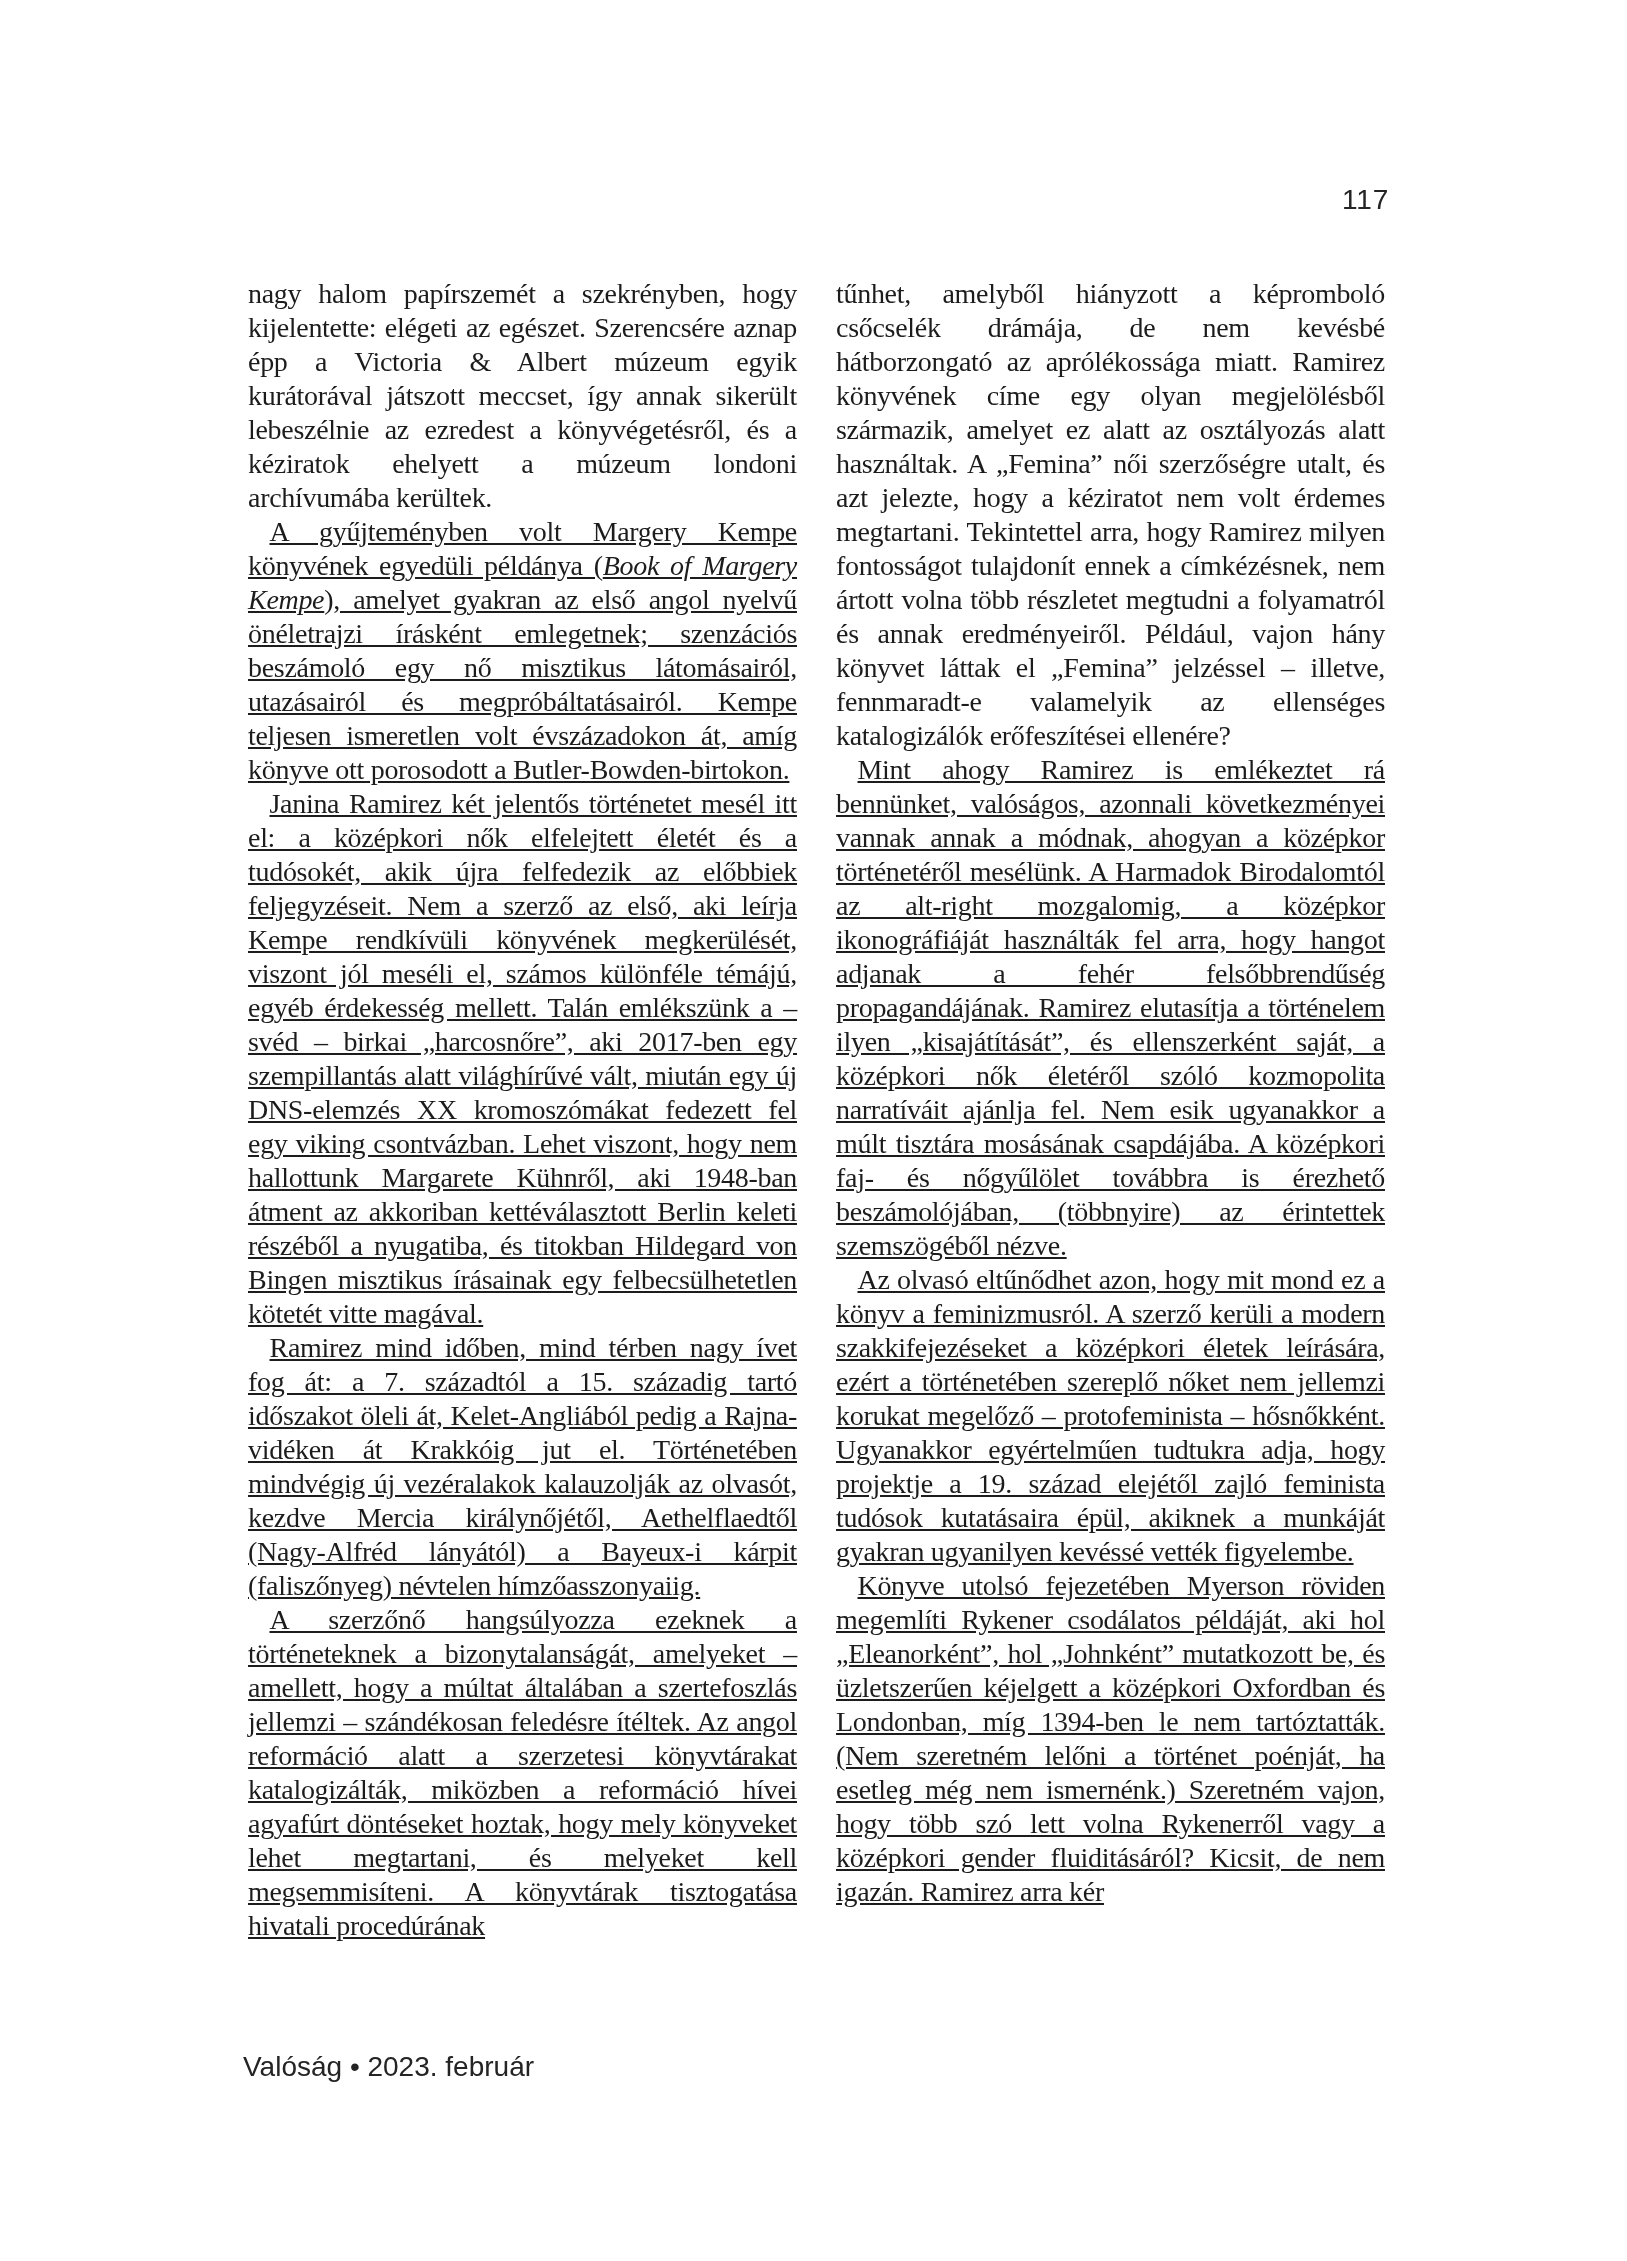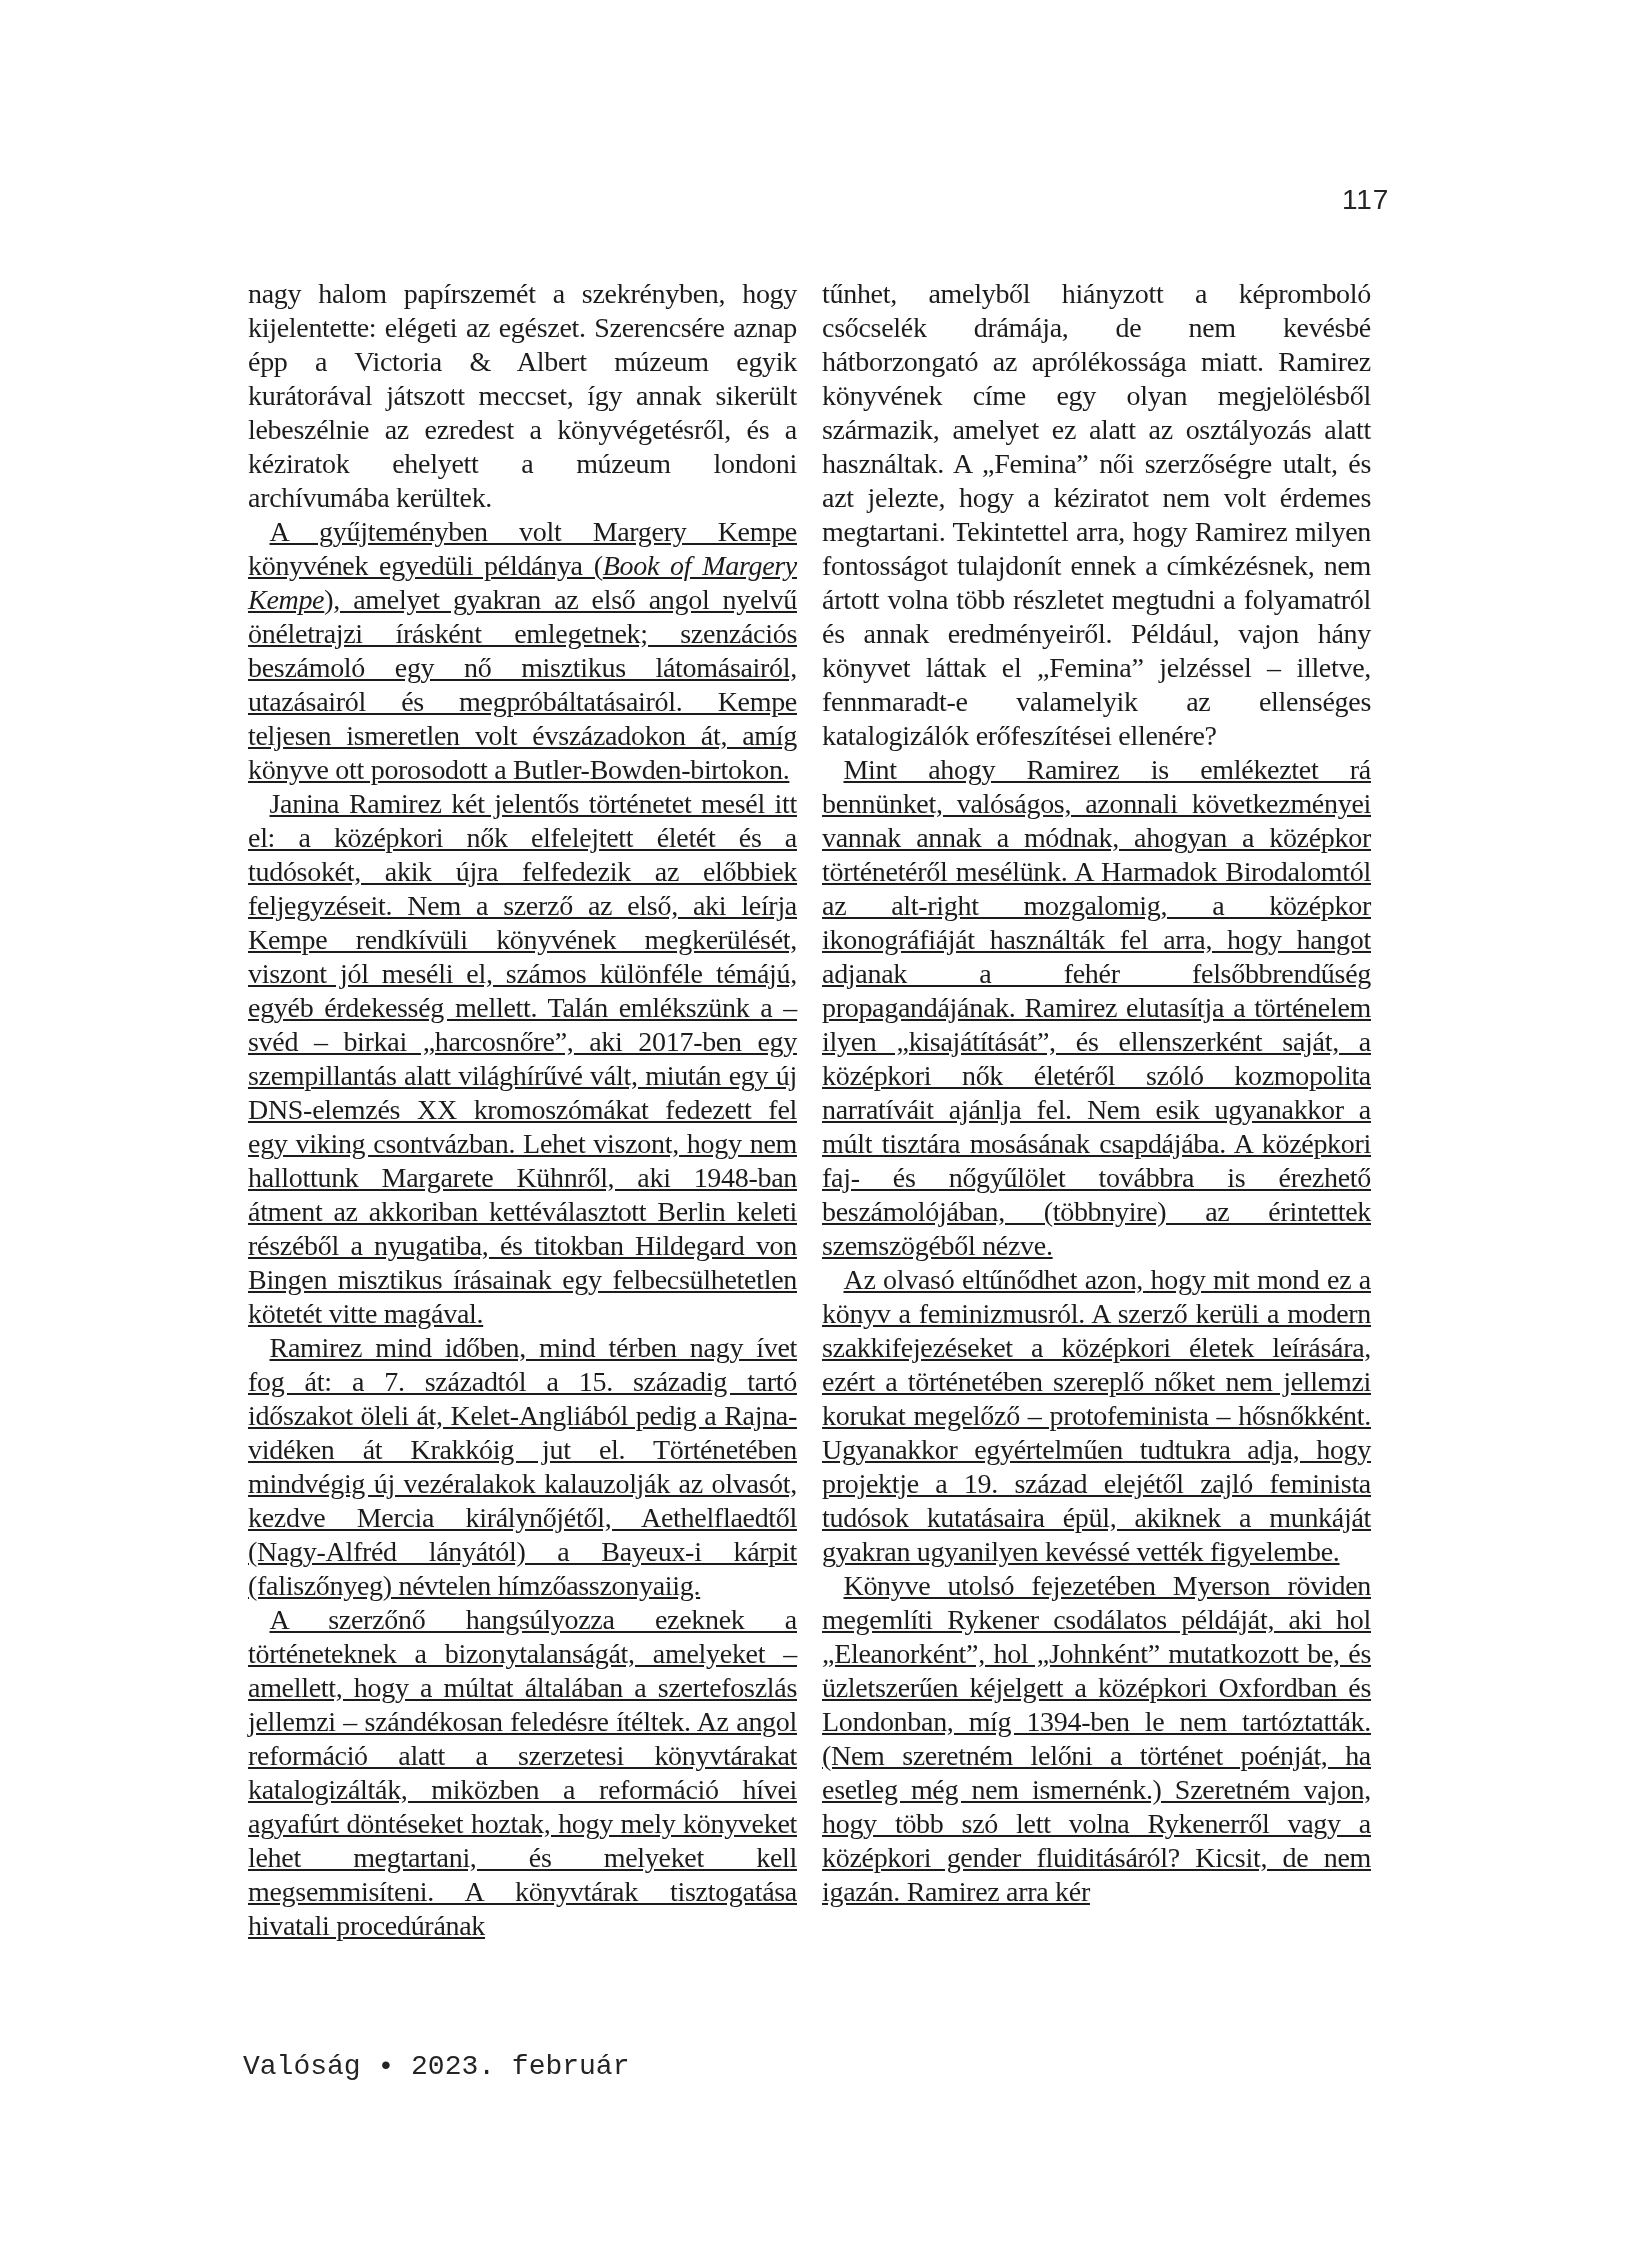--- a/index.html
+++ b/index.html
@@ -23,21 +23,21 @@
     font-size: 28px;
     letter-spacing: 0.8px;
     color: #242424;
   }
   .content {
     position: absolute;
     left: 248px;
     top: 277px;
     width: 1134px;
     display: flex;
-    gap: 25px;
+    gap: 39px;
   }
   .column {
     width: 549px;
     flex: 0 0 549px;
   }
   .para {
     margin: 0;
     text-align: justify;
     font-size: 28px;
     line-height: 34px;
@@ -49,21 +49,21 @@
     text-indent: 21.5px;
     text-decoration: underline;
   }
   .para em {
     font-style: italic;
   }
   .footer {
     position: absolute;
     left: 243px;
     top: 2051px;
-    font-family: Liberation Mono, monospace;
+    font-family: Liberation Sans, sans-serif;
     font-size: 28px;
     color: #242424;
   }
 </style>
 </head>
 <body>
 
 <div class="page-number">117</div>
 
 <div class="content">

